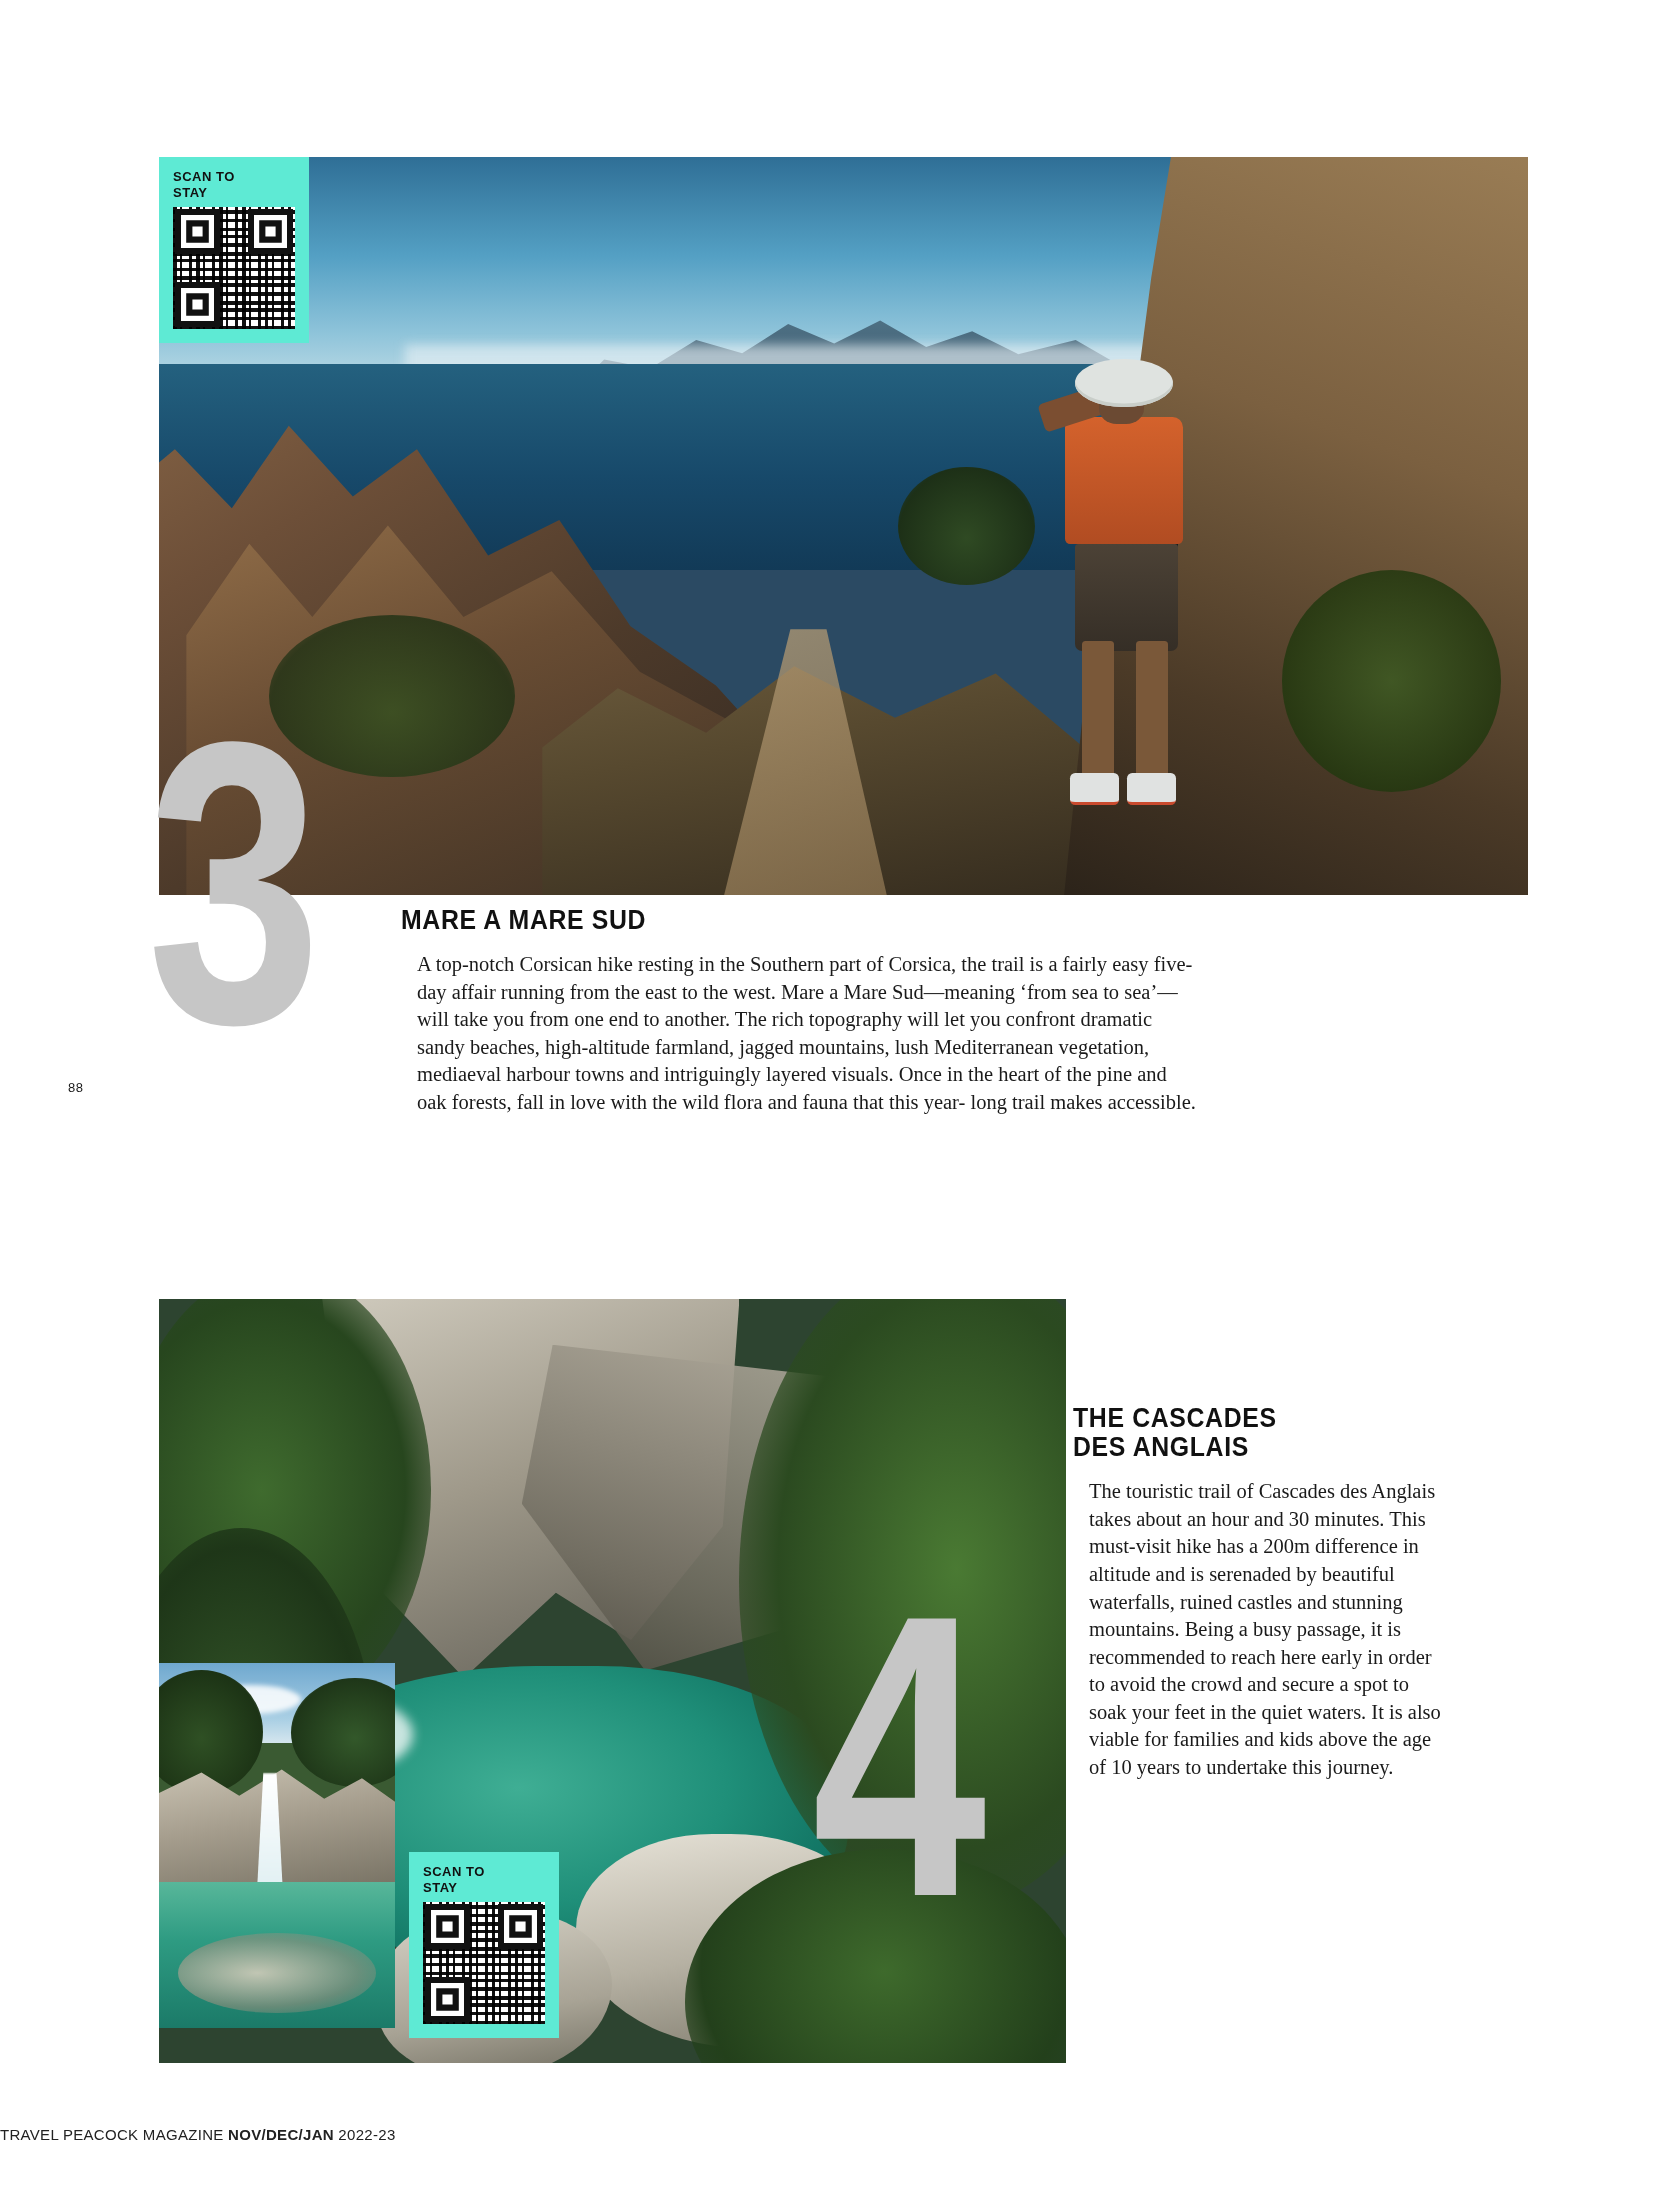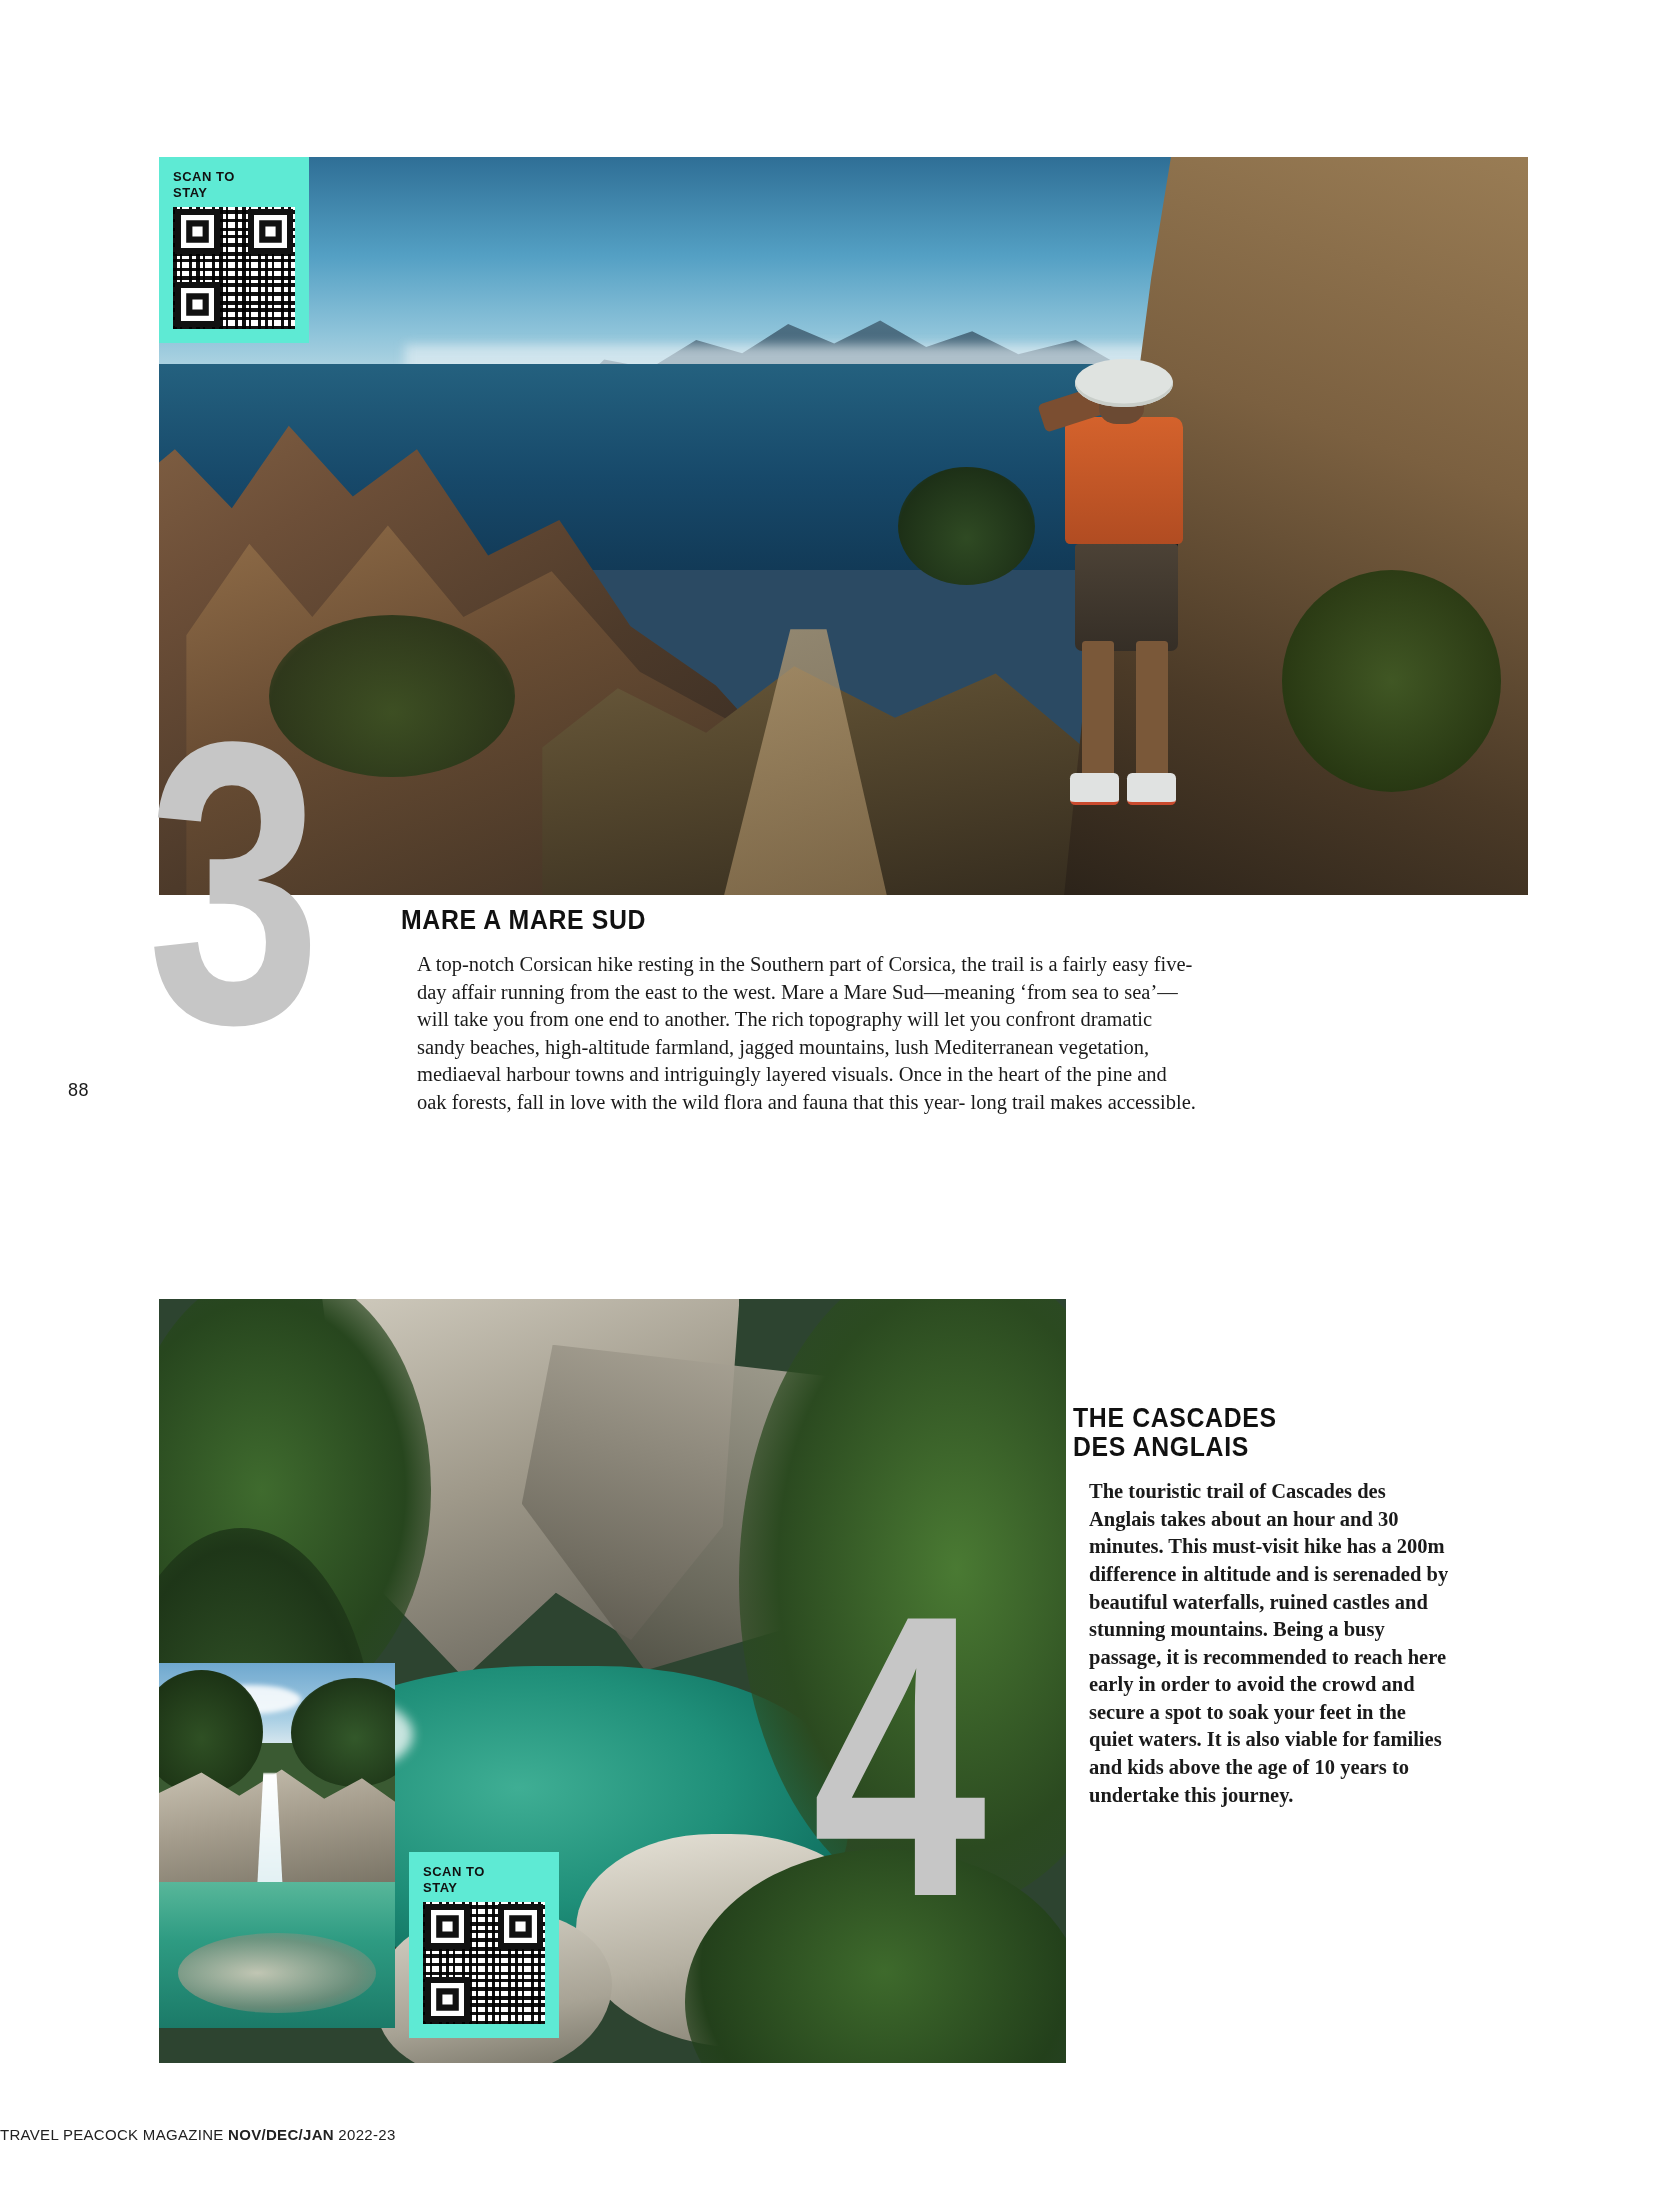--- a/index.html
+++ b/index.html
@@ -21,21 +21,21 @@
     inset: 0;
     background: #ffffff;
   }
 
   
   .page-number {
     position: absolute;
     left: 68px;
     top: 1080px;
     font-family: "Liberation Sans", sans-serif;
-    font-size: 18px;
+    font-size: 13px;
     letter-spacing: 0.4px;
     color: #1a1a1a;
   }
 
   
   .big-numeral {
     position: absolute;
     font-family: "Liberation Sans", sans-serif;
     font-weight: 700;
     color: #c6c6c6;
@@ -411,21 +411,20 @@
     width: 393px;
     z-index: 5;
   }
   .sec4-text .head-condensed {
     font-size: 27px;
     margin-bottom: 7px;
   }
   .sec4-text .body-serif {
     font-size: 20.5px;
     line-height: 1.345;
-    font-weight: bold;
   }
 
   
   .footer {
     position: absolute;
     left: 0;
     top: 2126px;
     width: 100%;
     text-align: left;
     font-family: "Liberation Sans", sans-serif;

